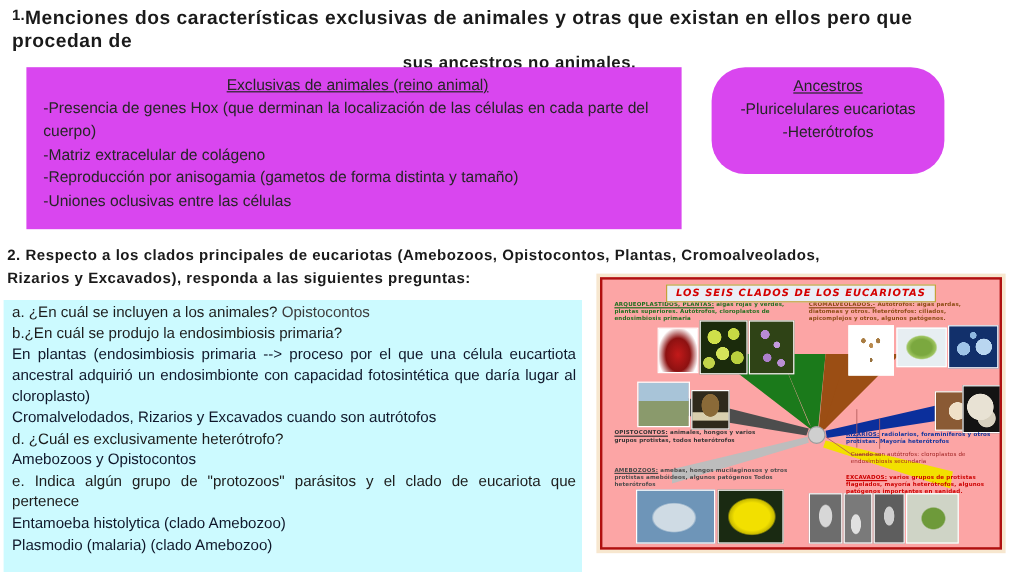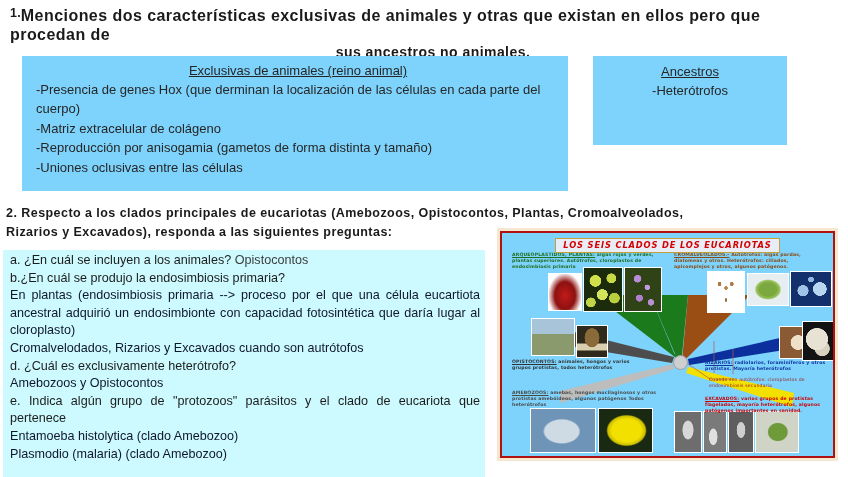--- a/index.html
+++ b/index.html
@@ -35,37 +35,38 @@
     font-weight: bold;
     font-size: 16px;
     letter-spacing: 0.45px;
     line-height: 19px;
   }
   #q1-line2 { margin: 0 0 0 18px; font-weight: bold; font-size: 14px; letter-spacing: 0.45px; text-align: center;}
 
   
   .cyanbox {
     position: absolute;
-    background: #7dd3fc;
+    background: #d946ef;
     box-sizing: border-box;
   }
   #box-exclusivas {
     left: 22px;
     top: 56px;
     width: 546px;
     height: 135px;
     padding: 5px 8px 4px 14px;
   }
   #box-ancestros {
     left: 593px;
     top: 56px;
     width: 194px;
     height: 89px;
     padding: 6px 6px 4px 6px;
     text-align: center;
+    border-radius: 28px;
   }
   .box-title {
     text-align: center;
     text-decoration: underline;
     font-size: 13px;
     line-height: 19px;
     color: #262626;
   }
   .box-line {
     font-size: 13px;
@@ -131,21 +132,21 @@
     width: 341px;
     height: 233px;
     background: #f7e7cf;
     box-sizing: border-box;
     padding: 3px;
   }
   #diagram-inner {
     position: relative;
     width: 100%;
     height: 100%;
-    background: #7dd3fc;
+    background: #fca5a5;
     border: 2px solid #b01010;
     box-sizing: border-box;
     overflow: hidden;
   }
   
   #banner-wrap {
     position: absolute;
     left: 0; right: 0; top: 1px;
     height: 16px;
     z-index: 40;
@@ -220,20 +221,21 @@
   <div class="box-title">Exclusivas de animales (reino animal)</div>
   <div class="box-line">-Presencia de genes Hox (que derminan la localización de las células en cada parte del</div>
   <div class="box-line">cuerpo)</div>
   <div class="box-line">-Matriz extracelular de colágeno</div>
   <div class="box-line">-Reproducción por anisogamia (gametos de forma distinta y tamaño)</div>
   <div class="box-line">-Uniones oclusivas entre las células</div>
 </div>
 
 <div class="cyanbox" id="box-ancestros">
   <div class="box-title">Ancestros</div>
+  <div class="ancestros-line">-Pluricelulares eucariotas</div>
   <div class="ancestros-line">-Heterótrofos</div>
 </div>
 
 <div id="q2-block">
   <p class="q2-text">2. Respecto a los clados principales de eucariotas (Amebozoos, Opistocontos, Plantas, Cromoalveolados,</p>
   <p class="q2-text">Rizarios y Excavados), responda a las siguientes preguntas:</p>
 </div>
 
 <div id="box-answers">
 

